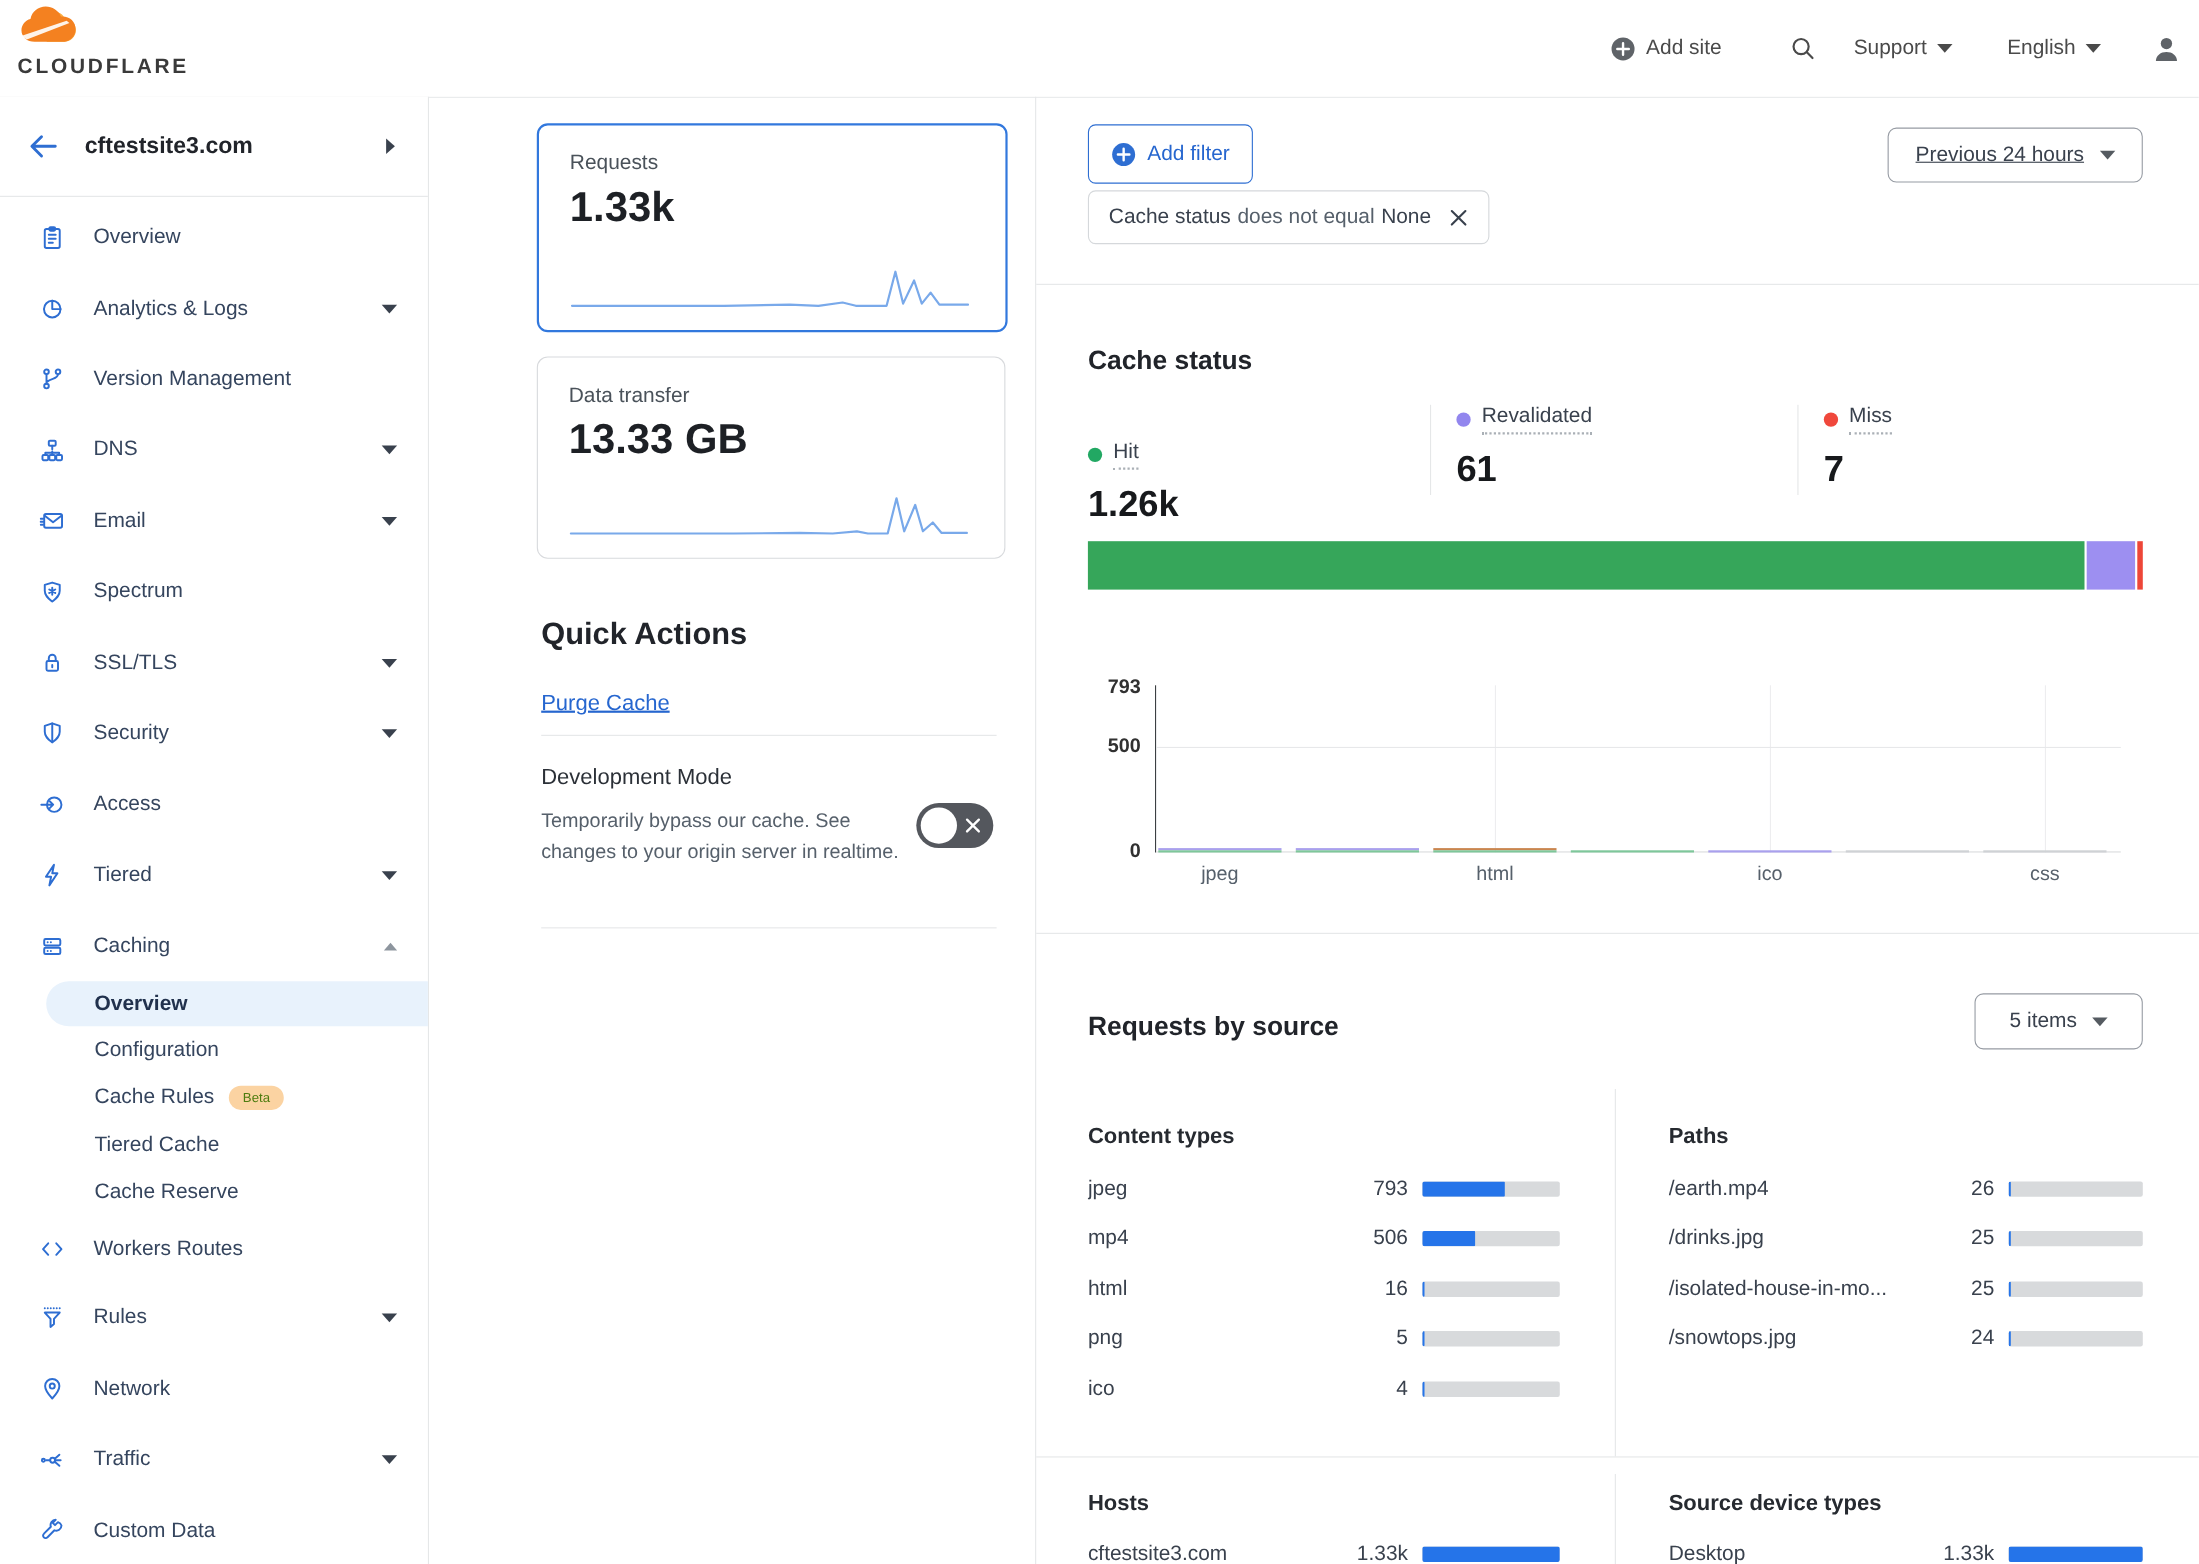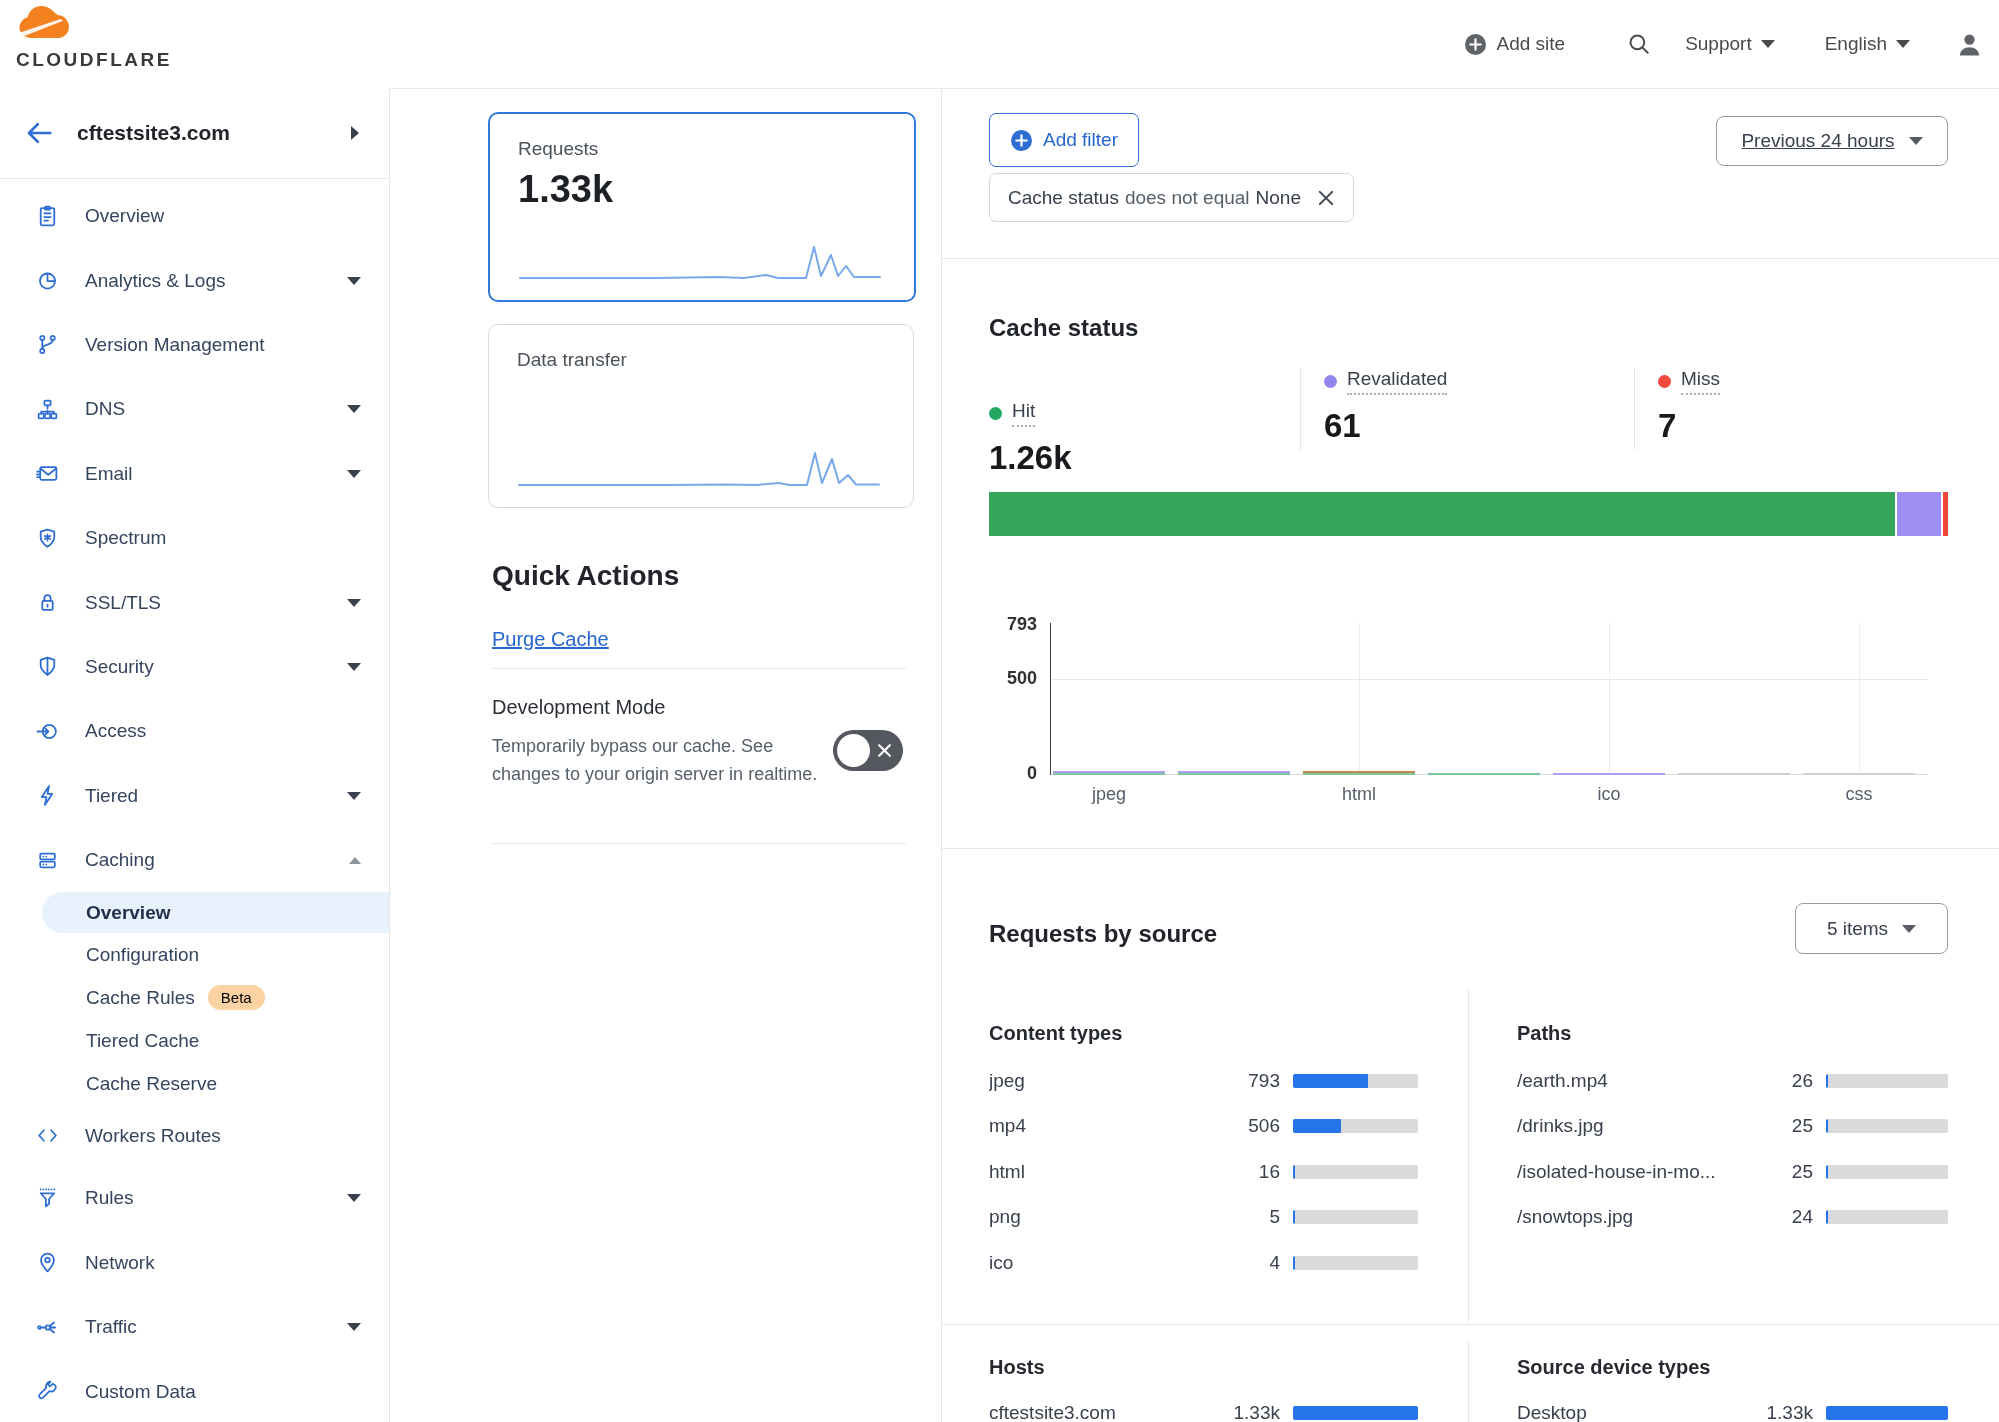--- a/index.html
+++ b/index.html
@@ -21,21 +21,21 @@
   .nav{padding-top:5px;}
   .nav-item{position:relative;height:64.4px;display:flex;align-items:center;padding-left:36px;cursor:pointer;}
   .nav-item .nlabel{font-size:19px;color:#35455e;margin-left:26px;}
   .nicon{width:23px;height:23px;display:inline-flex;}
   .i{stroke:#2e6ed2;fill:none;stroke-width:1.7;stroke-linecap:round;stroke-linejoin:round;}
   .nav-caret{position:absolute;right:28px;width:0;height:0;border-left:7px solid transparent;border-right:7px solid transparent;border-top:8px solid #39414d;}
   .nav-caret-up{position:absolute;right:28px;width:0;height:0;border-left:6px solid transparent;border-right:6px solid transparent;border-bottom:7px solid #8d959e;}
   .sub{}
   .sub-item{height:43px;display:flex;align-items:center;padding-left:86px;font-size:19px;color:#35455e;cursor:pointer;}
   .sub-item.active{background:#e8f2fc;border-radius:22px 0 0 22px;margin-left:42px;padding-left:44px;font-weight:700;color:#21314d;height:41px;}
-  .badge{margin-left:13px;background:#fbd3a2;color:#000000;font-size:15px;padding:4px 13px;border-radius:13px;}
+  .badge{margin-left:13px;background:#fbd3a2;color:#4d7c0f;font-size:12px;padding:4px 13px;border-radius:13px;}
   
   .mcard{position:absolute;left:488px;width:424px;background:#fff;border-radius:10px;}
   .mcard .mlabel{font-size:19px;color:#4a525a;margin:24px 0 0 28px;}
   .mcard .mvalue{font-size:38px;font-weight:700;color:#1d2025;margin:8px 0 0 28px;}
   .spark{position:absolute;left:28px;bottom:16px;}
   .h2{font-size:28px;font-weight:700;color:#21242a;}
   .link{color:#2666cf;text-decoration:underline;font-size:20px;cursor:pointer;}
   .hr{position:absolute;height:1px;background:#e5e7e8;}
   .vr{position:absolute;width:1px;background:#e5e7e8;}
   .dev-title{font-size:20px;color:#2b3037;}
@@ -316,20 +316,21 @@
   <div class="mcard" style="top:112px;height:186px;border:2.5px solid #3278dd;">
     <div class="mlabel">Requests</div>
     <div class="mvalue">1.33k</div>
     <svg class="spark" width="364" height="46" viewBox="0 0 364 46">
       <polyline points="2,40 140,40 200,39 226,40 248,37 260,40 288,40 296,9 303,38 313,17 320,38 328,28 336,39 362,39" fill="none" stroke="#79a9ea" stroke-width="2" stroke-linejoin="round" stroke-linecap="round"></polyline>
     </svg>
   </div>
 
   <div class="mcard" style="top:324px;height:182px;border:1px solid #d8dadd;">
     <div class="mlabel">Data transfer</div>
+    <div class="mvalue">13.33 GB</div>
     <svg class="spark" width="364" height="46" viewBox="0 0 364 46">
       <polyline points="2,40 150,40 210,39.5 240,40 262,38 272,40 290,40 298,8 305,38 315,14 322,38 331,30 339,39.5 362,39.5" fill="none" stroke="#79a9ea" stroke-width="2" stroke-linejoin="round" stroke-linecap="round"></polyline>
     </svg>
   </div>
 
   <div class="abs h2" style="left:492px;top:560px;">Quick Actions</div>
   <div class="abs link" style="left:492px;top:628px;">Purge Cache</div>
   <div class="hr" style="left:492px;top:668px;width:414px;"></div>
 
   <div class="abs dev-title" style="left:492px;top:696px;">Development Mode</div>

